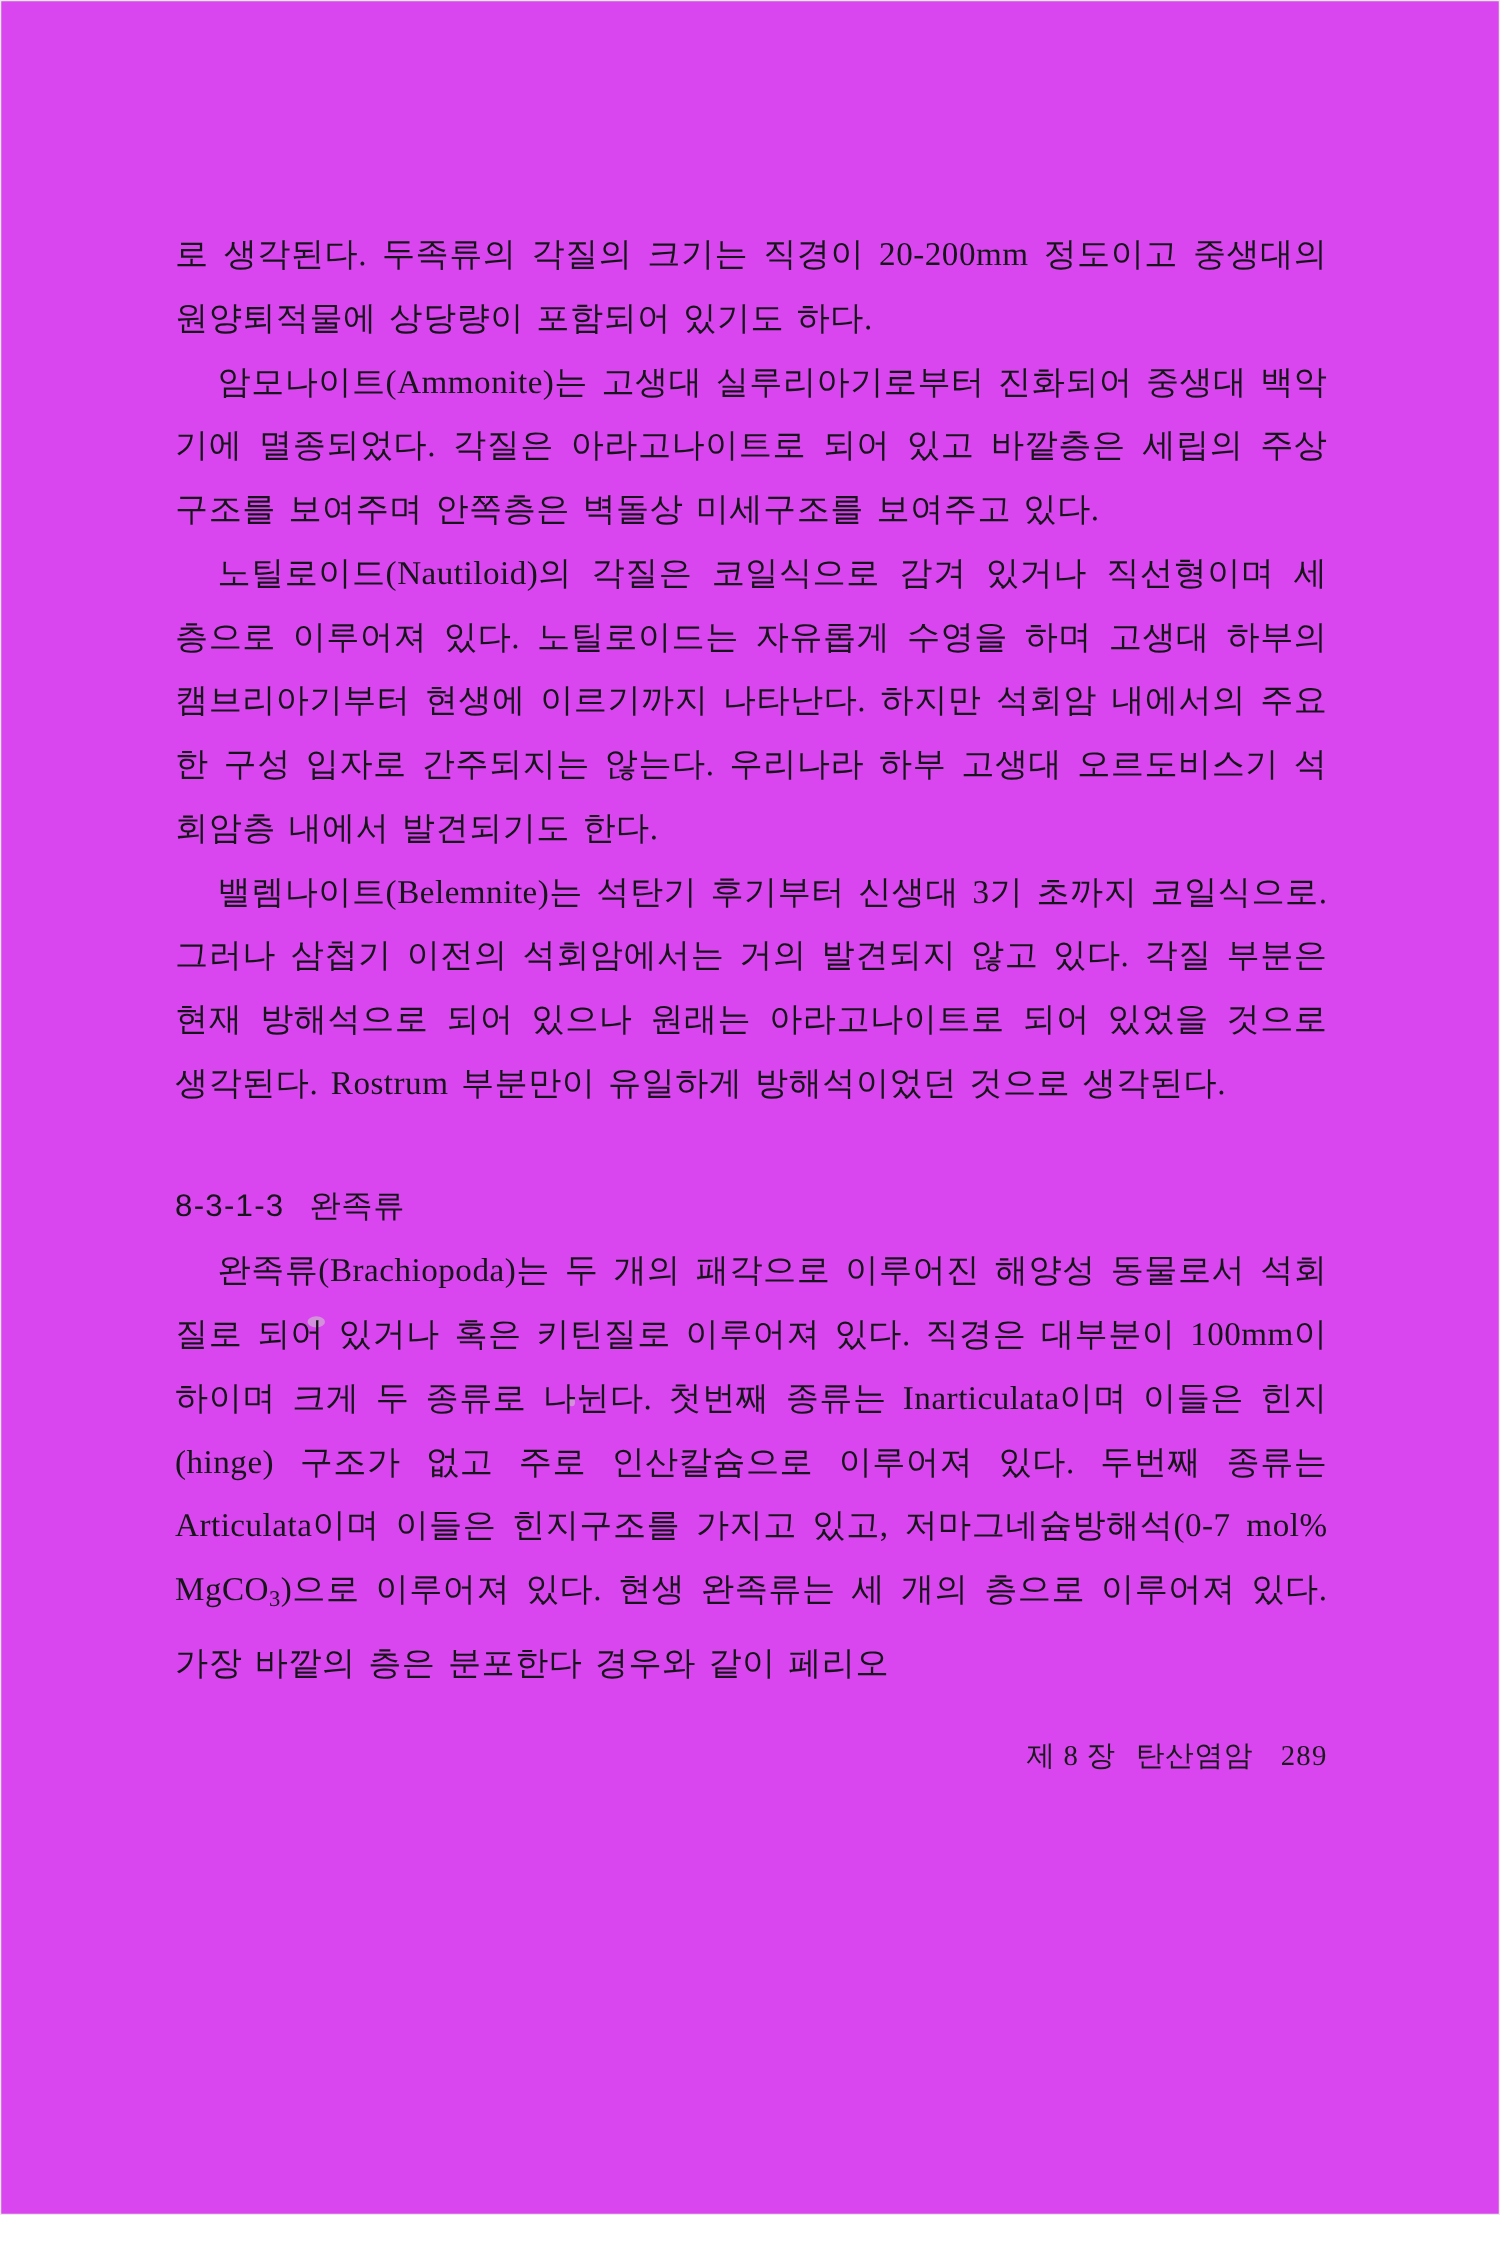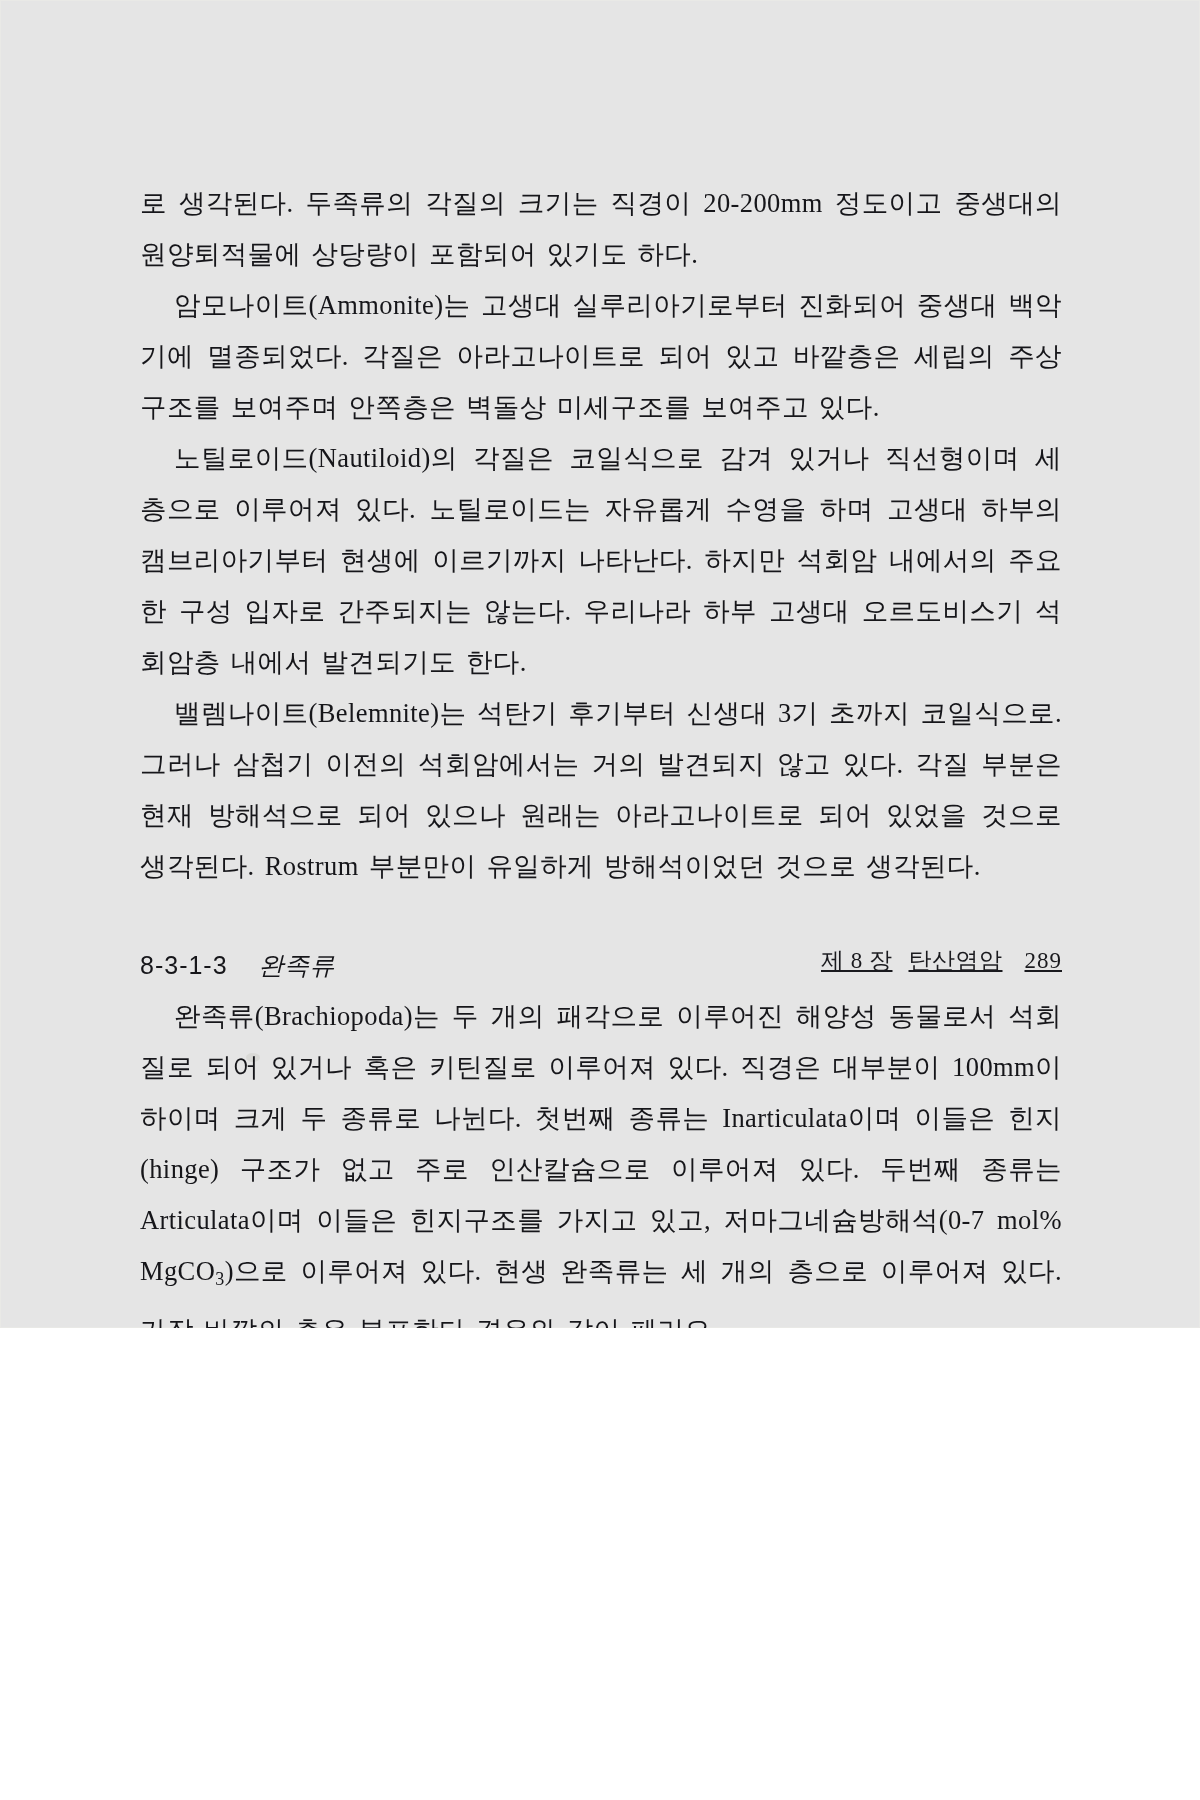--- a/index.html
+++ b/index.html
@@ -3,23 +3,23 @@
 <meta charset="utf-8">
 <style>
   html, body {
     margin: 0;
     padding: 0;
     background: #ffffff;
   }
   .page {
     position: relative;
     width: 1200px;
-    height: 1328px;
+    height: 1772px;
     margin: 0 auto;
-    background: #e5e5e5;
+    background: #d946ef;
     overflow: hidden;
     font-family: "Liberation Serif", serif;
   }
   
   .scan-edge {
     position: absolute;
     inset: 0;
     box-shadow: inset 0 0 0 1px #e9e9e6;
     pointer-events: none;
   }
@@ -48,38 +48,36 @@
     line-height: 51px;
     color: #16161a;
     letter-spacing: 0.6px;
     font-family: "Liberation Sans", sans-serif;
     font-weight: normal;
   }
   .sec-head .num {
     letter-spacing: 1px;
   }
   .sec-head .ttl {
-    margin-left: 31px;
+    margin-left: 20px;
     font-family: "Liberation Serif", serif;
     letter-spacing: 0.5px;
-    font-style: italic;
   }
   .gap {
     height: 48px;
   }
   .footer {
     position: absolute;
     right: 138px;
     bottom: 352px;
     font-size: 23px;
     color: #1a1a1e;
     letter-spacing: 0.5px;
     font-family: "Liberation Serif", serif;
     white-space: nowrap;
-    text-decoration: underline;
   }
   .footer .chap { margin-right: 16px; }
   .footer .name { margin-right: 22px; }
   .footer .pno { letter-spacing: 1px; }
   sub {
     font-size: 0.68em;
     vertical-align: -0.28em;
   }
   
   .smudge {

